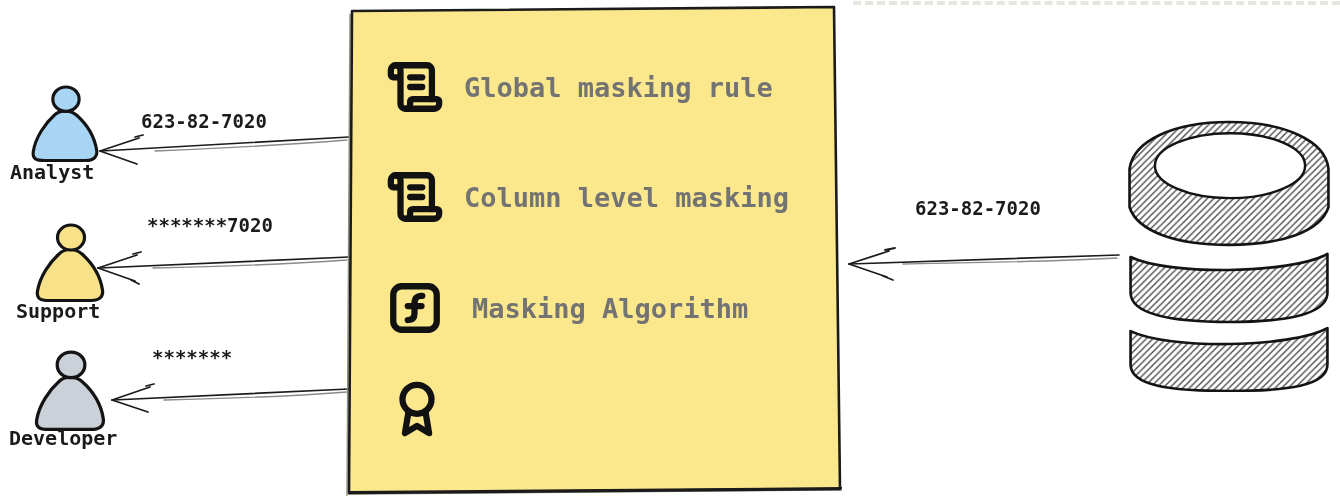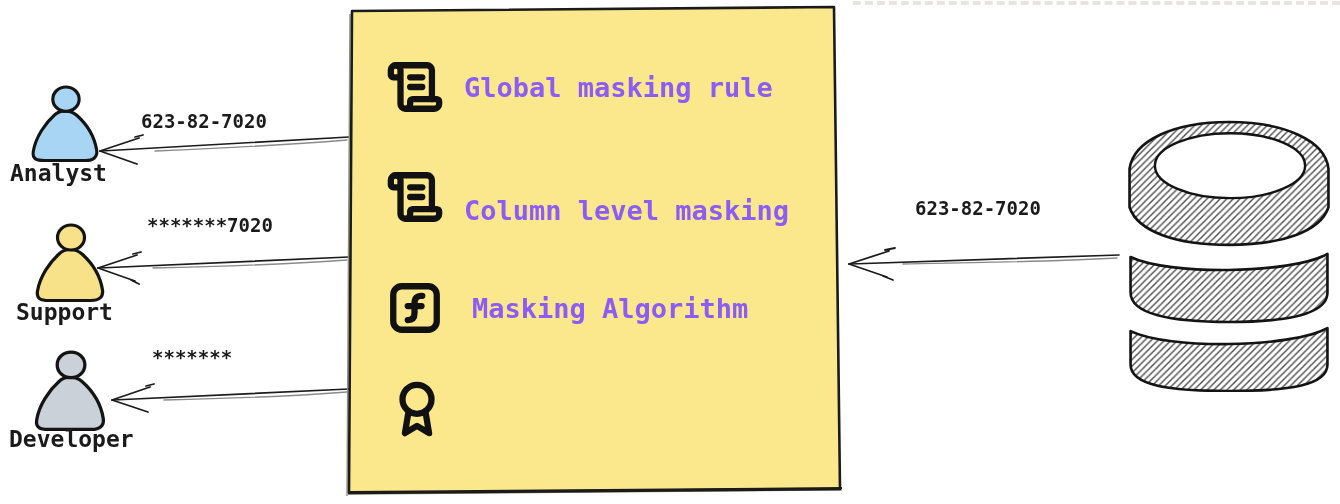--- a/index.html
+++ b/index.html
@@ -5,24 +5,24 @@
   html,body{margin:0;padding:0;background:#fff;}
   .canvas{
     position:relative;width:1340px;height:504px;background:#ffffff;
     font-family:"DejaVu Sans Mono", monospace;color:#161616;overflow:hidden;
   }
   .abs{position:absolute;}
   .value-label{
     font-size:19px;font-weight:600;white-space:nowrap;color:#1b1b1b;
   }
   .person-label{
-    font-size:23px;font-weight:600;white-space:nowrap;color:#1b1b1b;
+    font-size:20px;font-weight:600;white-space:nowrap;color:#1b1b1b;
   }
   .box-item-label{
-    font-size:27px;font-weight:600;white-space:nowrap;color:#8b5cf6;
+    font-size:27px;font-weight:600;white-space:nowrap;color:#737373;
     height:58px;line-height:58px;
   }
   .dashed-top{
     border-top:4px dashed #e6e6df;height:0;
   }
   svg{display:block;}
 </style>
 </head>
 <body>
 
@@ -89,21 +89,21 @@
     <path d="M8 21h12a2 2 0 0 0 2-2v-1a1 1 0 0 0-1-1H11a1 1 0 0 0-1 1v1a2 2 0 1 1-4 0V5a2 2 0 1 0-4 0v2a1 1 0 0 0 1 1h3"></path>
   </svg>
   <div class="abs box-item-label" style="left:464px;top:59px;">Global masking rule</div>
 
   <svg class="abs" style="left:386px;top:168px;" width="58" height="58" viewBox="0 0 24 24" fill="none" stroke="#111" stroke-width="2.6" stroke-linecap="round" stroke-linejoin="round">
     <path d="M15 12h-5"></path>
       <path d="M15 8h-5"></path>
       <path d="M19 17V5a2 2 0 0 0-2-2H4"></path>
     <path d="M8 21h12a2 2 0 0 0 2-2v-1a1 1 0 0 0-1-1H11a1 1 0 0 0-1 1v1a2 2 0 1 1-4 0V5a2 2 0 1 0-4 0v2a1 1 0 0 0 1 1h3"></path>
   </svg>
-  <div class="abs box-item-label" style="left:464px;top:182px;">Column level masking</div>
+  <div class="abs box-item-label" style="left:464px;top:169px;">Column level masking</div>
 
   <svg class="abs" style="left:386px;top:279px;" width="58" height="58" viewBox="0 0 24 24" fill="none" stroke="#111" stroke-width="2.6" stroke-linecap="round" stroke-linejoin="round">
     <rect width="18" height="18" x="3" y="3" rx="3.5"></rect>
     <path d="M9 17c2 0 2.8-1 2.8-2.8V10c0-2 1-3.3 3.2-3"></path>
     <path d="M9 11.2h5.7"></path>
   </svg>
   <div class="abs box-item-label" style="left:472px;top:280px;">Masking Algorithm</div>
 
   <svg class="abs" style="left:388px;top:380px;" width="58" height="58" viewBox="0 0 24 24" fill="none" stroke="#111" stroke-width="2.6" stroke-linecap="round" stroke-linejoin="round">
     <circle cx="12" cy="8" r="6"></circle>

